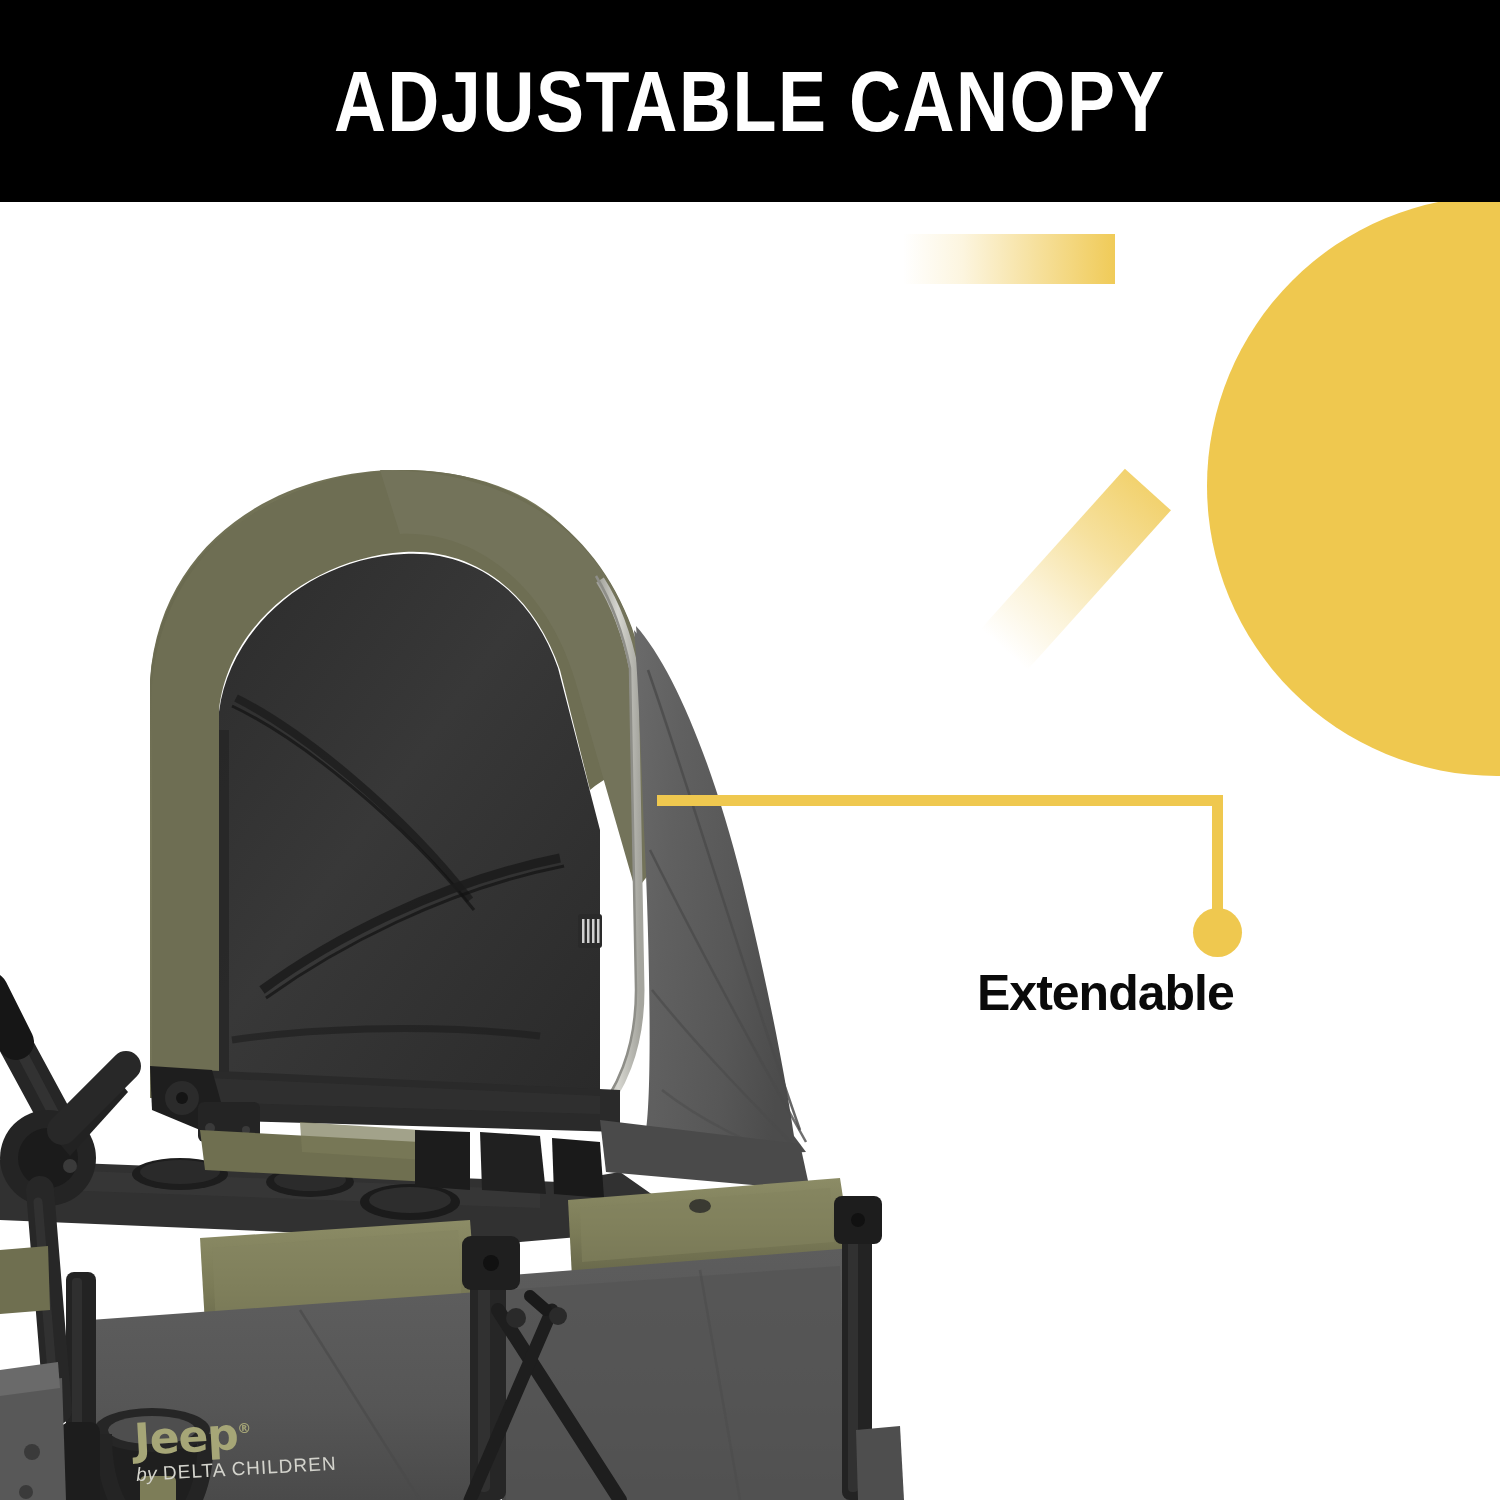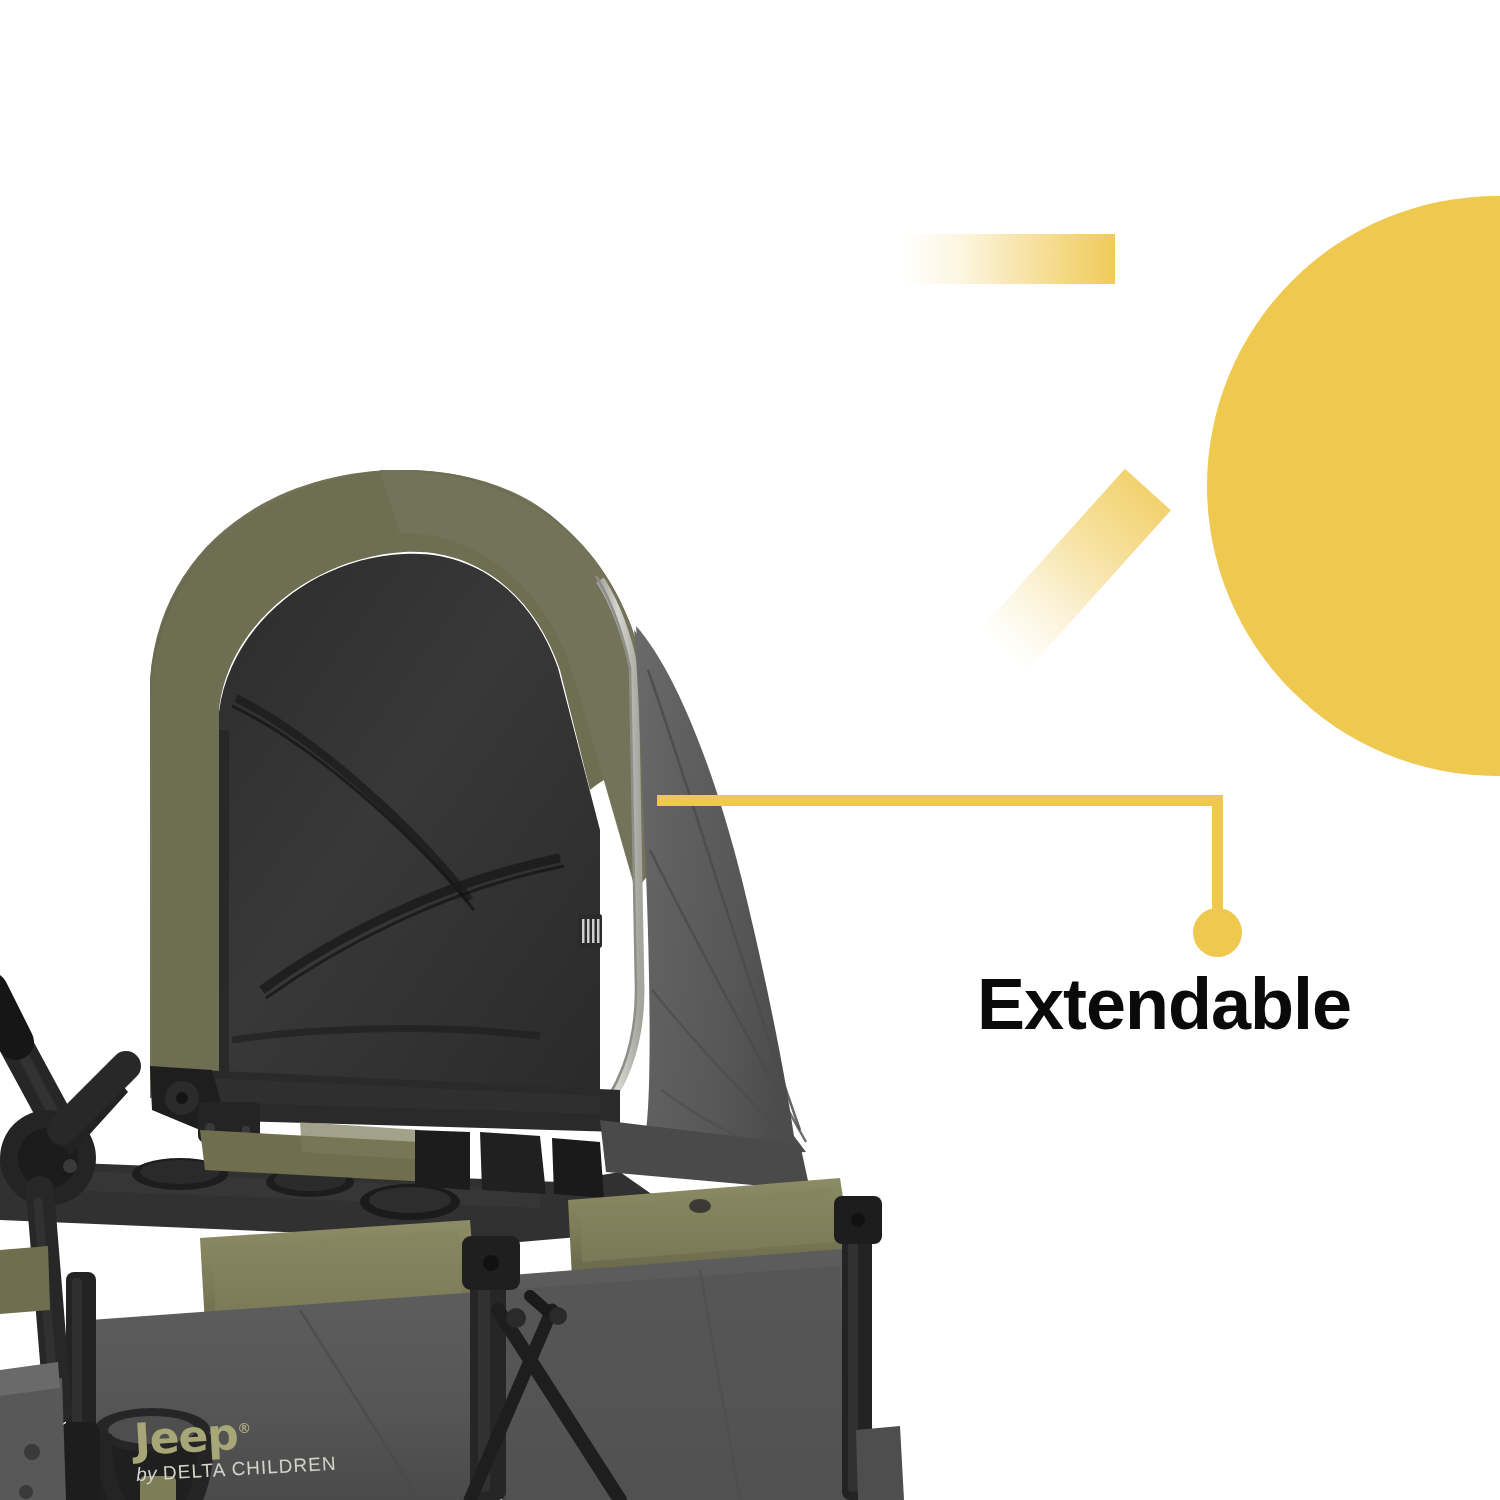--- a/index.html
+++ b/index.html
@@ -72,21 +72,21 @@
     background:#efc84f;
   }
   .callout-dot {
     position:absolute; left:1193px; top:908px; width:49px; height:49px;
     border-radius:50%;
     background:#efc84f;
   }
   .callout-label {
     position:absolute; left:977px; top:968px;
     font-weight:bold;
-    font-size:72px;
+    font-size:50px;
     color:#0a0a0a;
     letter-spacing:-1px;
     line-height:1;
     white-space:nowrap;
   }
 
   
   .photo { position:absolute; left:0px; top:430px; width:920px; height:1070px; }
 
   .canopy-svg { position:absolute; left:0; top:0; width:920px; height:1070px; }
@@ -331,14 +331,17 @@
     <div class="jeep-word"><span>Jeep</span><span class="jeep-reg">®</span></div>
     <div class="jeep-sub"><span>by </span><b>DELTA CHILDREN</b></div>
   </div>
 
   <div class="callout-h"></div>
   <div class="callout-v"></div>
   <div class="callout-dot"></div>
   <div class="callout-label">Extendable</div>
 
 
+  <div class="banner">
+    <div class="banner-title">ADJUSTABLE CANOPY</div>
+  </div>
 
 </div>
 
 </body></html>

